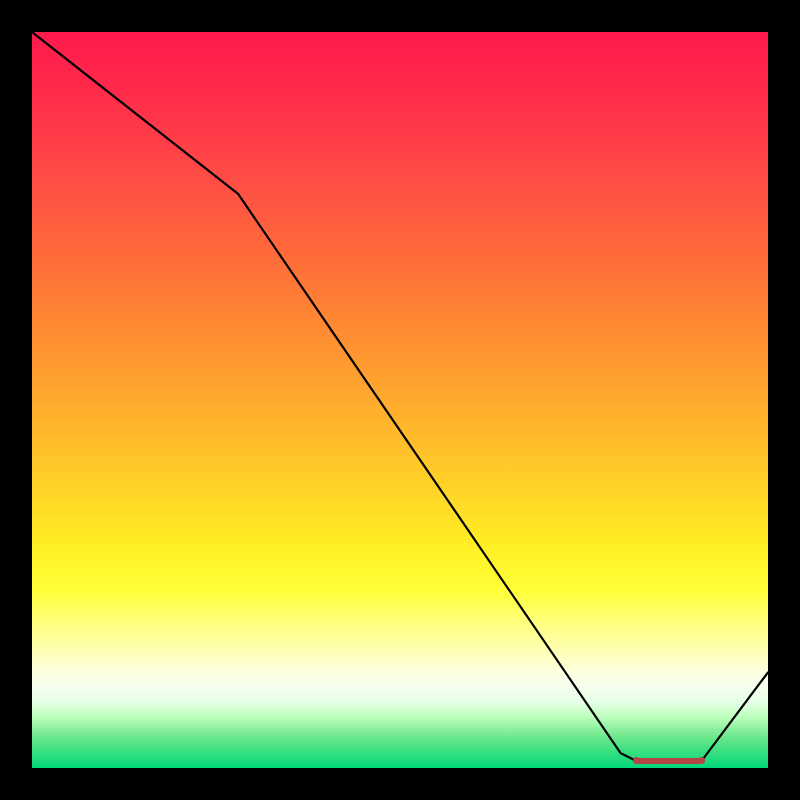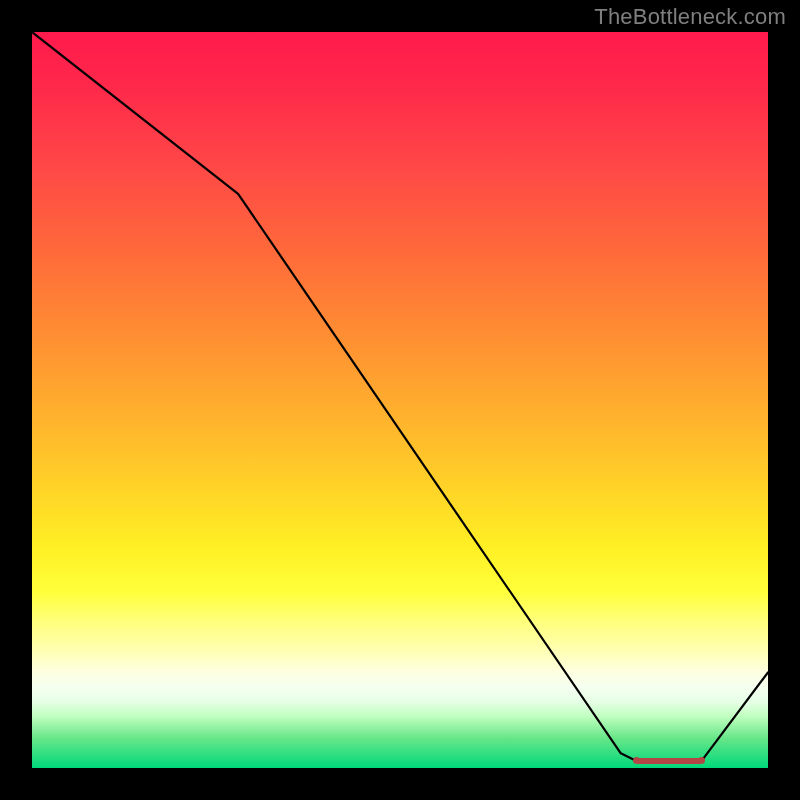--- a/index.html
+++ b/index.html
@@ -78,21 +78,20 @@
     border-radius: 50%;
   }
   .flat-region::before { left: -3px; }
   .flat-region::after  { right: -3px; }
 </style>
 </head>
 <body>
 
 <div class="frame">
 
-  <div class="watermark">TheBottleneck.com</div>
 
   <div class="plot-area">
     <div class="gradient"></div>
 
     <svg class="svg-layer" viewBox="0 0 736 736" preserveAspectRatio="none">
       <polyline id="chart-line" fill="none" stroke="#000" stroke-width="2.2" stroke-linejoin="round" stroke-linecap="round" points="0.0,0.0 206.1,161.9 588.8,721.3 603.5,728.6 618.2,728.6 633.0,728.6 647.7,728.6 669.8,728.6 736.0,640.3"></polyline>
     </svg>
 
     <div id="flat-marker" class="flat-region" style="left: 603.52px; width: 66.24px; top: 725.64px;"></div>
   </div>

